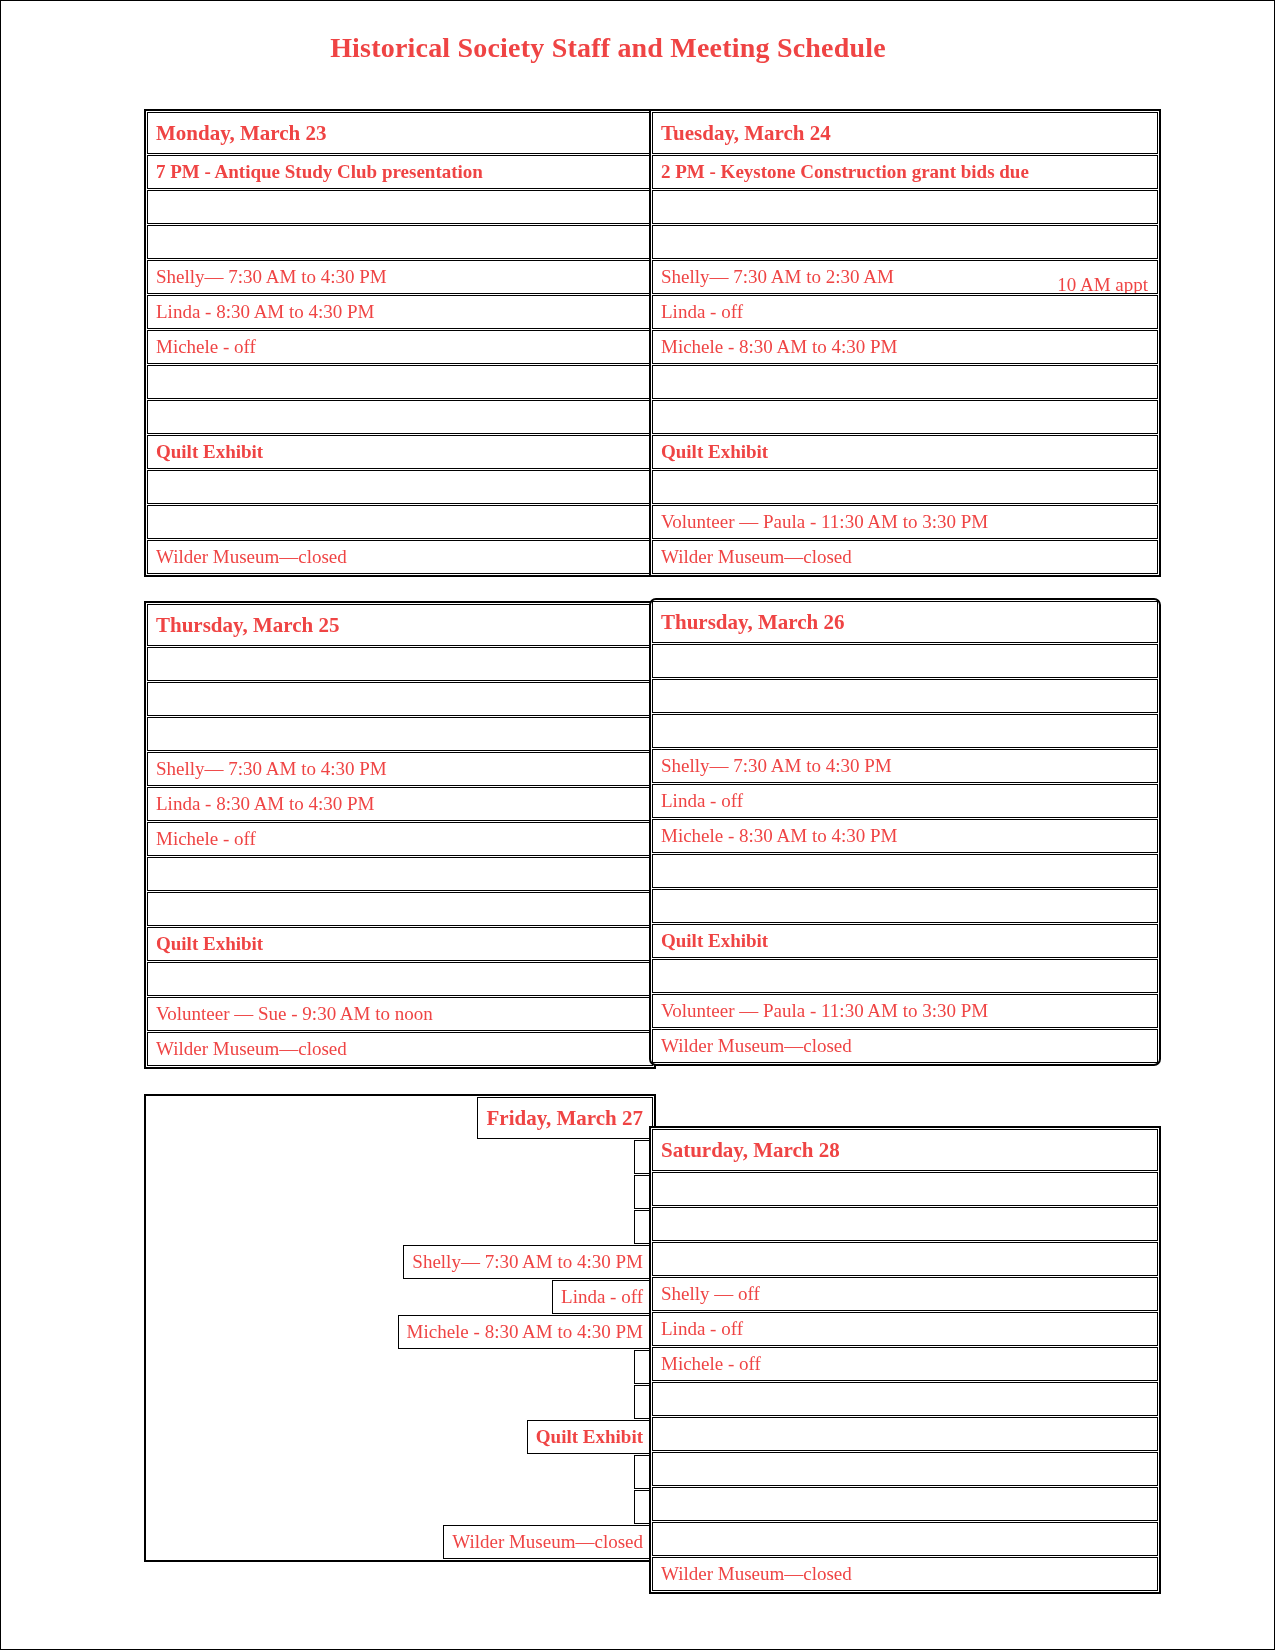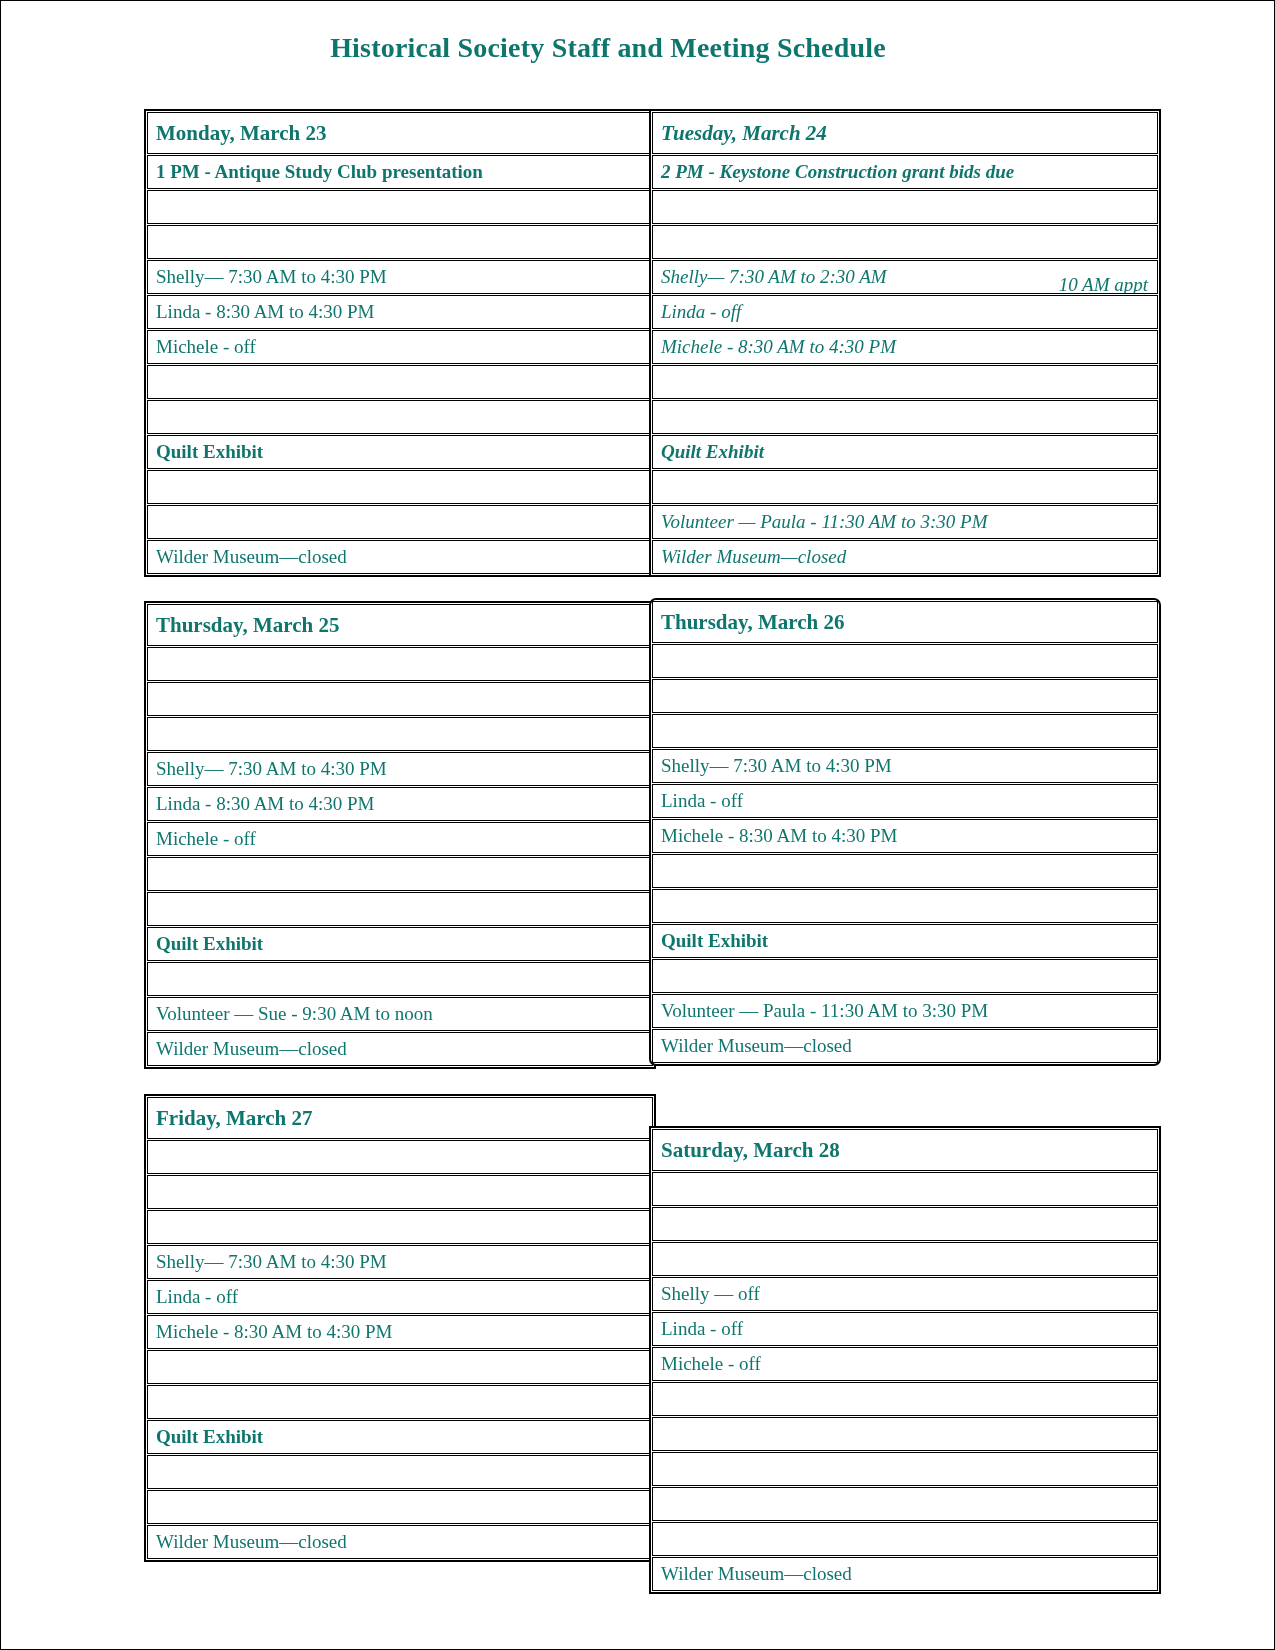--- a/index.html
+++ b/index.html
@@ -5,21 +5,21 @@
   html, body { margin: 0; padding: 0; background: #e8e8e8; }
   .page {
     position: relative;
     width: 1275px;
     height: 1650px;
     margin: 0 auto;
     background: #ffffff;
     border: 1px solid #000;
     box-sizing: border-box;
     font-family: "Liberation Serif", "DejaVu Serif", serif;
-    color: #0f766e;
+    color: #ef4444;
     overflow: hidden;
   }
   .title-wrap {
     position: absolute;
     left: 143px;
     top: 30px;
     width: 928px;
     text-align: center;
   }
   .title, .subtitle {
@@ -33,24 +33,24 @@
     width: 512px;
     box-sizing: border-box;
     border: 2px solid #000;
     background: #fff;
     padding: 1px;
     display: flex;
     flex-direction: column;
     gap: 1px;
   }
   #box-monday    { left: 143px; top: 108px;  }
-  #box-tuesday   { left: 648px; top: 108px; font-style: italic;  }
+  #box-tuesday   { left: 648px; top: 108px;  }
   #box-wednesday { left: 143px; top: 600px;  }
   #box-thursday  { left: 648px; top: 597px; border-radius: 7px;  }
-  #box-friday    { left: 143px; top: 1093px; }
+  #box-friday    { left: 143px; top: 1093px; align-items: flex-end; }
   #box-saturday  { left: 648px; top: 1093px; margin-top: 32px; }
   .rows { display: contents; }
   .row {
     border: 1px solid #000;
     box-sizing: border-box;
     height: 34px;
     flex: 0 0 34px;
     display: flex;
     align-items: center;
     justify-content: space-between;
@@ -74,21 +74,21 @@
 
 <div class="page">
 
   <div class="title-wrap">
     <div class="title">Historical Society Staff and Meeting Schedule</div>
   </div>
 
   <div class="day-box" id="box-monday">
     <div class="row header">Monday, March 23</div>
     <div class="rows"><div class="row bold">
-          <span>1 PM - Antique Study Club presentation</span>
+          <span>7 PM - Antique Study Club presentation</span>
         </div><div class="row">
           <span></span>
         </div><div class="row">
           <span></span>
         </div><div class="row">
           <span>Shelly— 7:30 AM to 4:30 PM</span>
         </div><div class="row">
           <span>Linda - 8:30 AM to 4:30 PM</span>
         </div><div class="row">
           <span>Michele - off</span>

